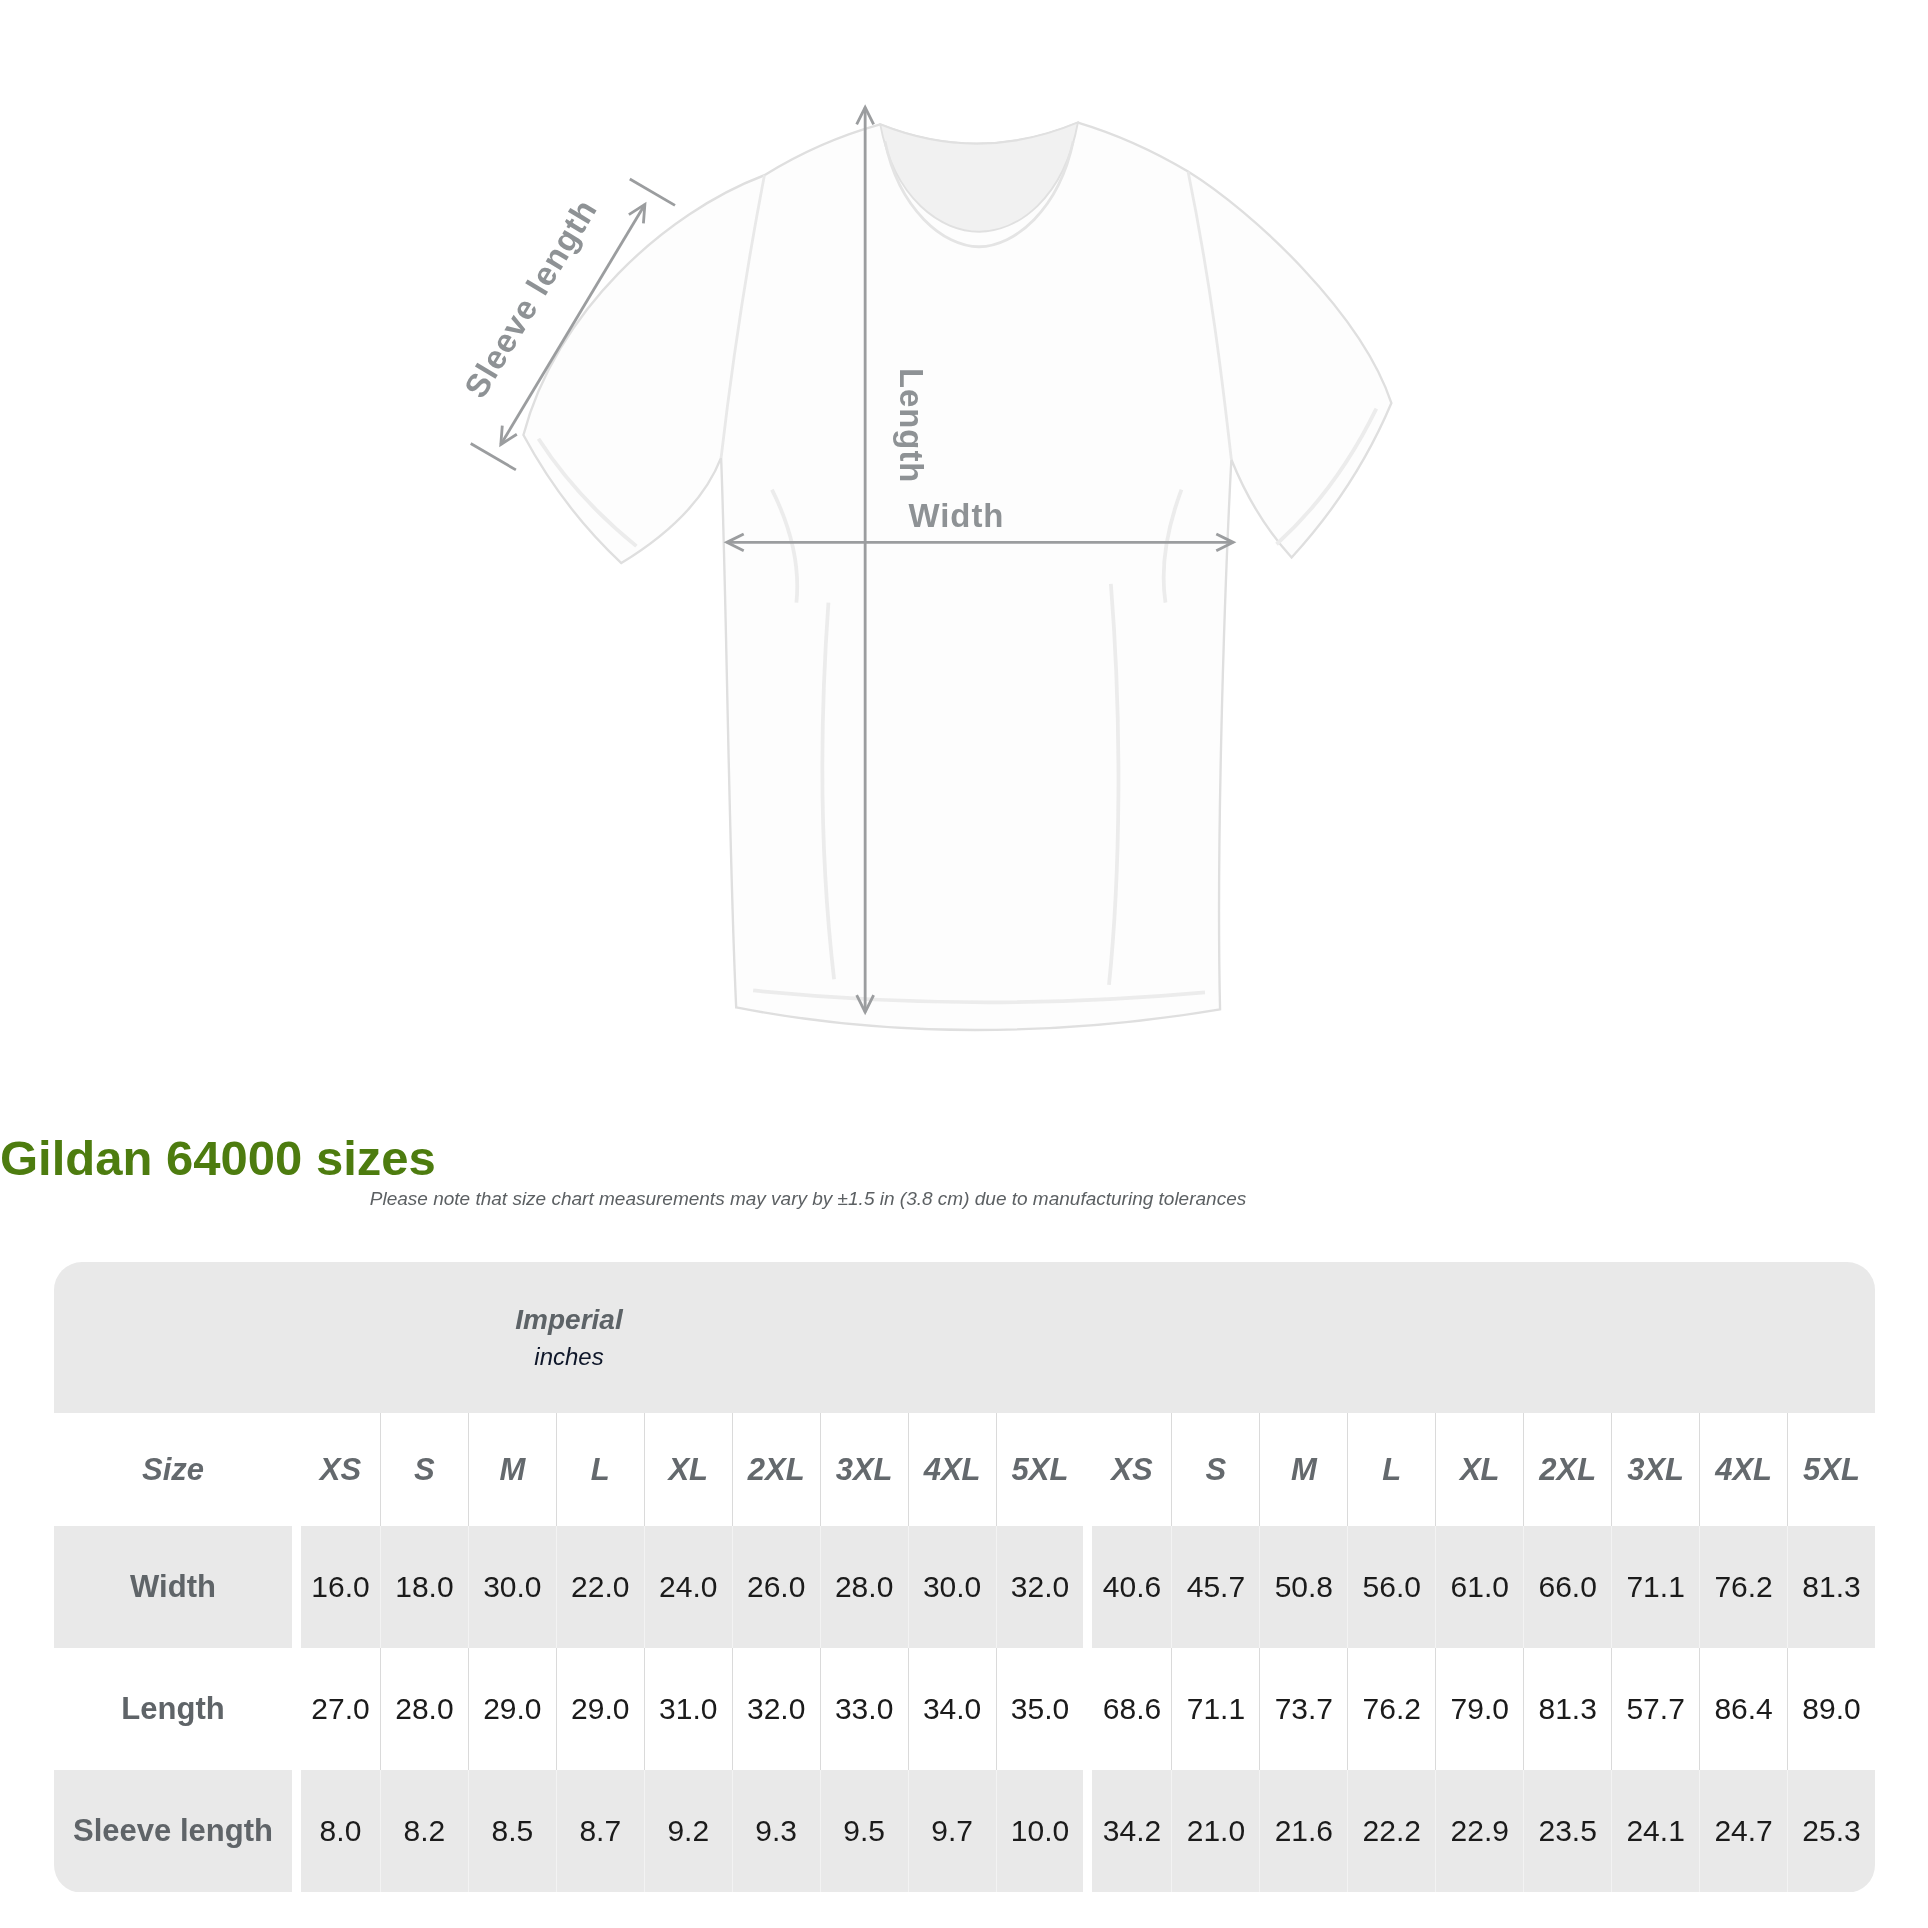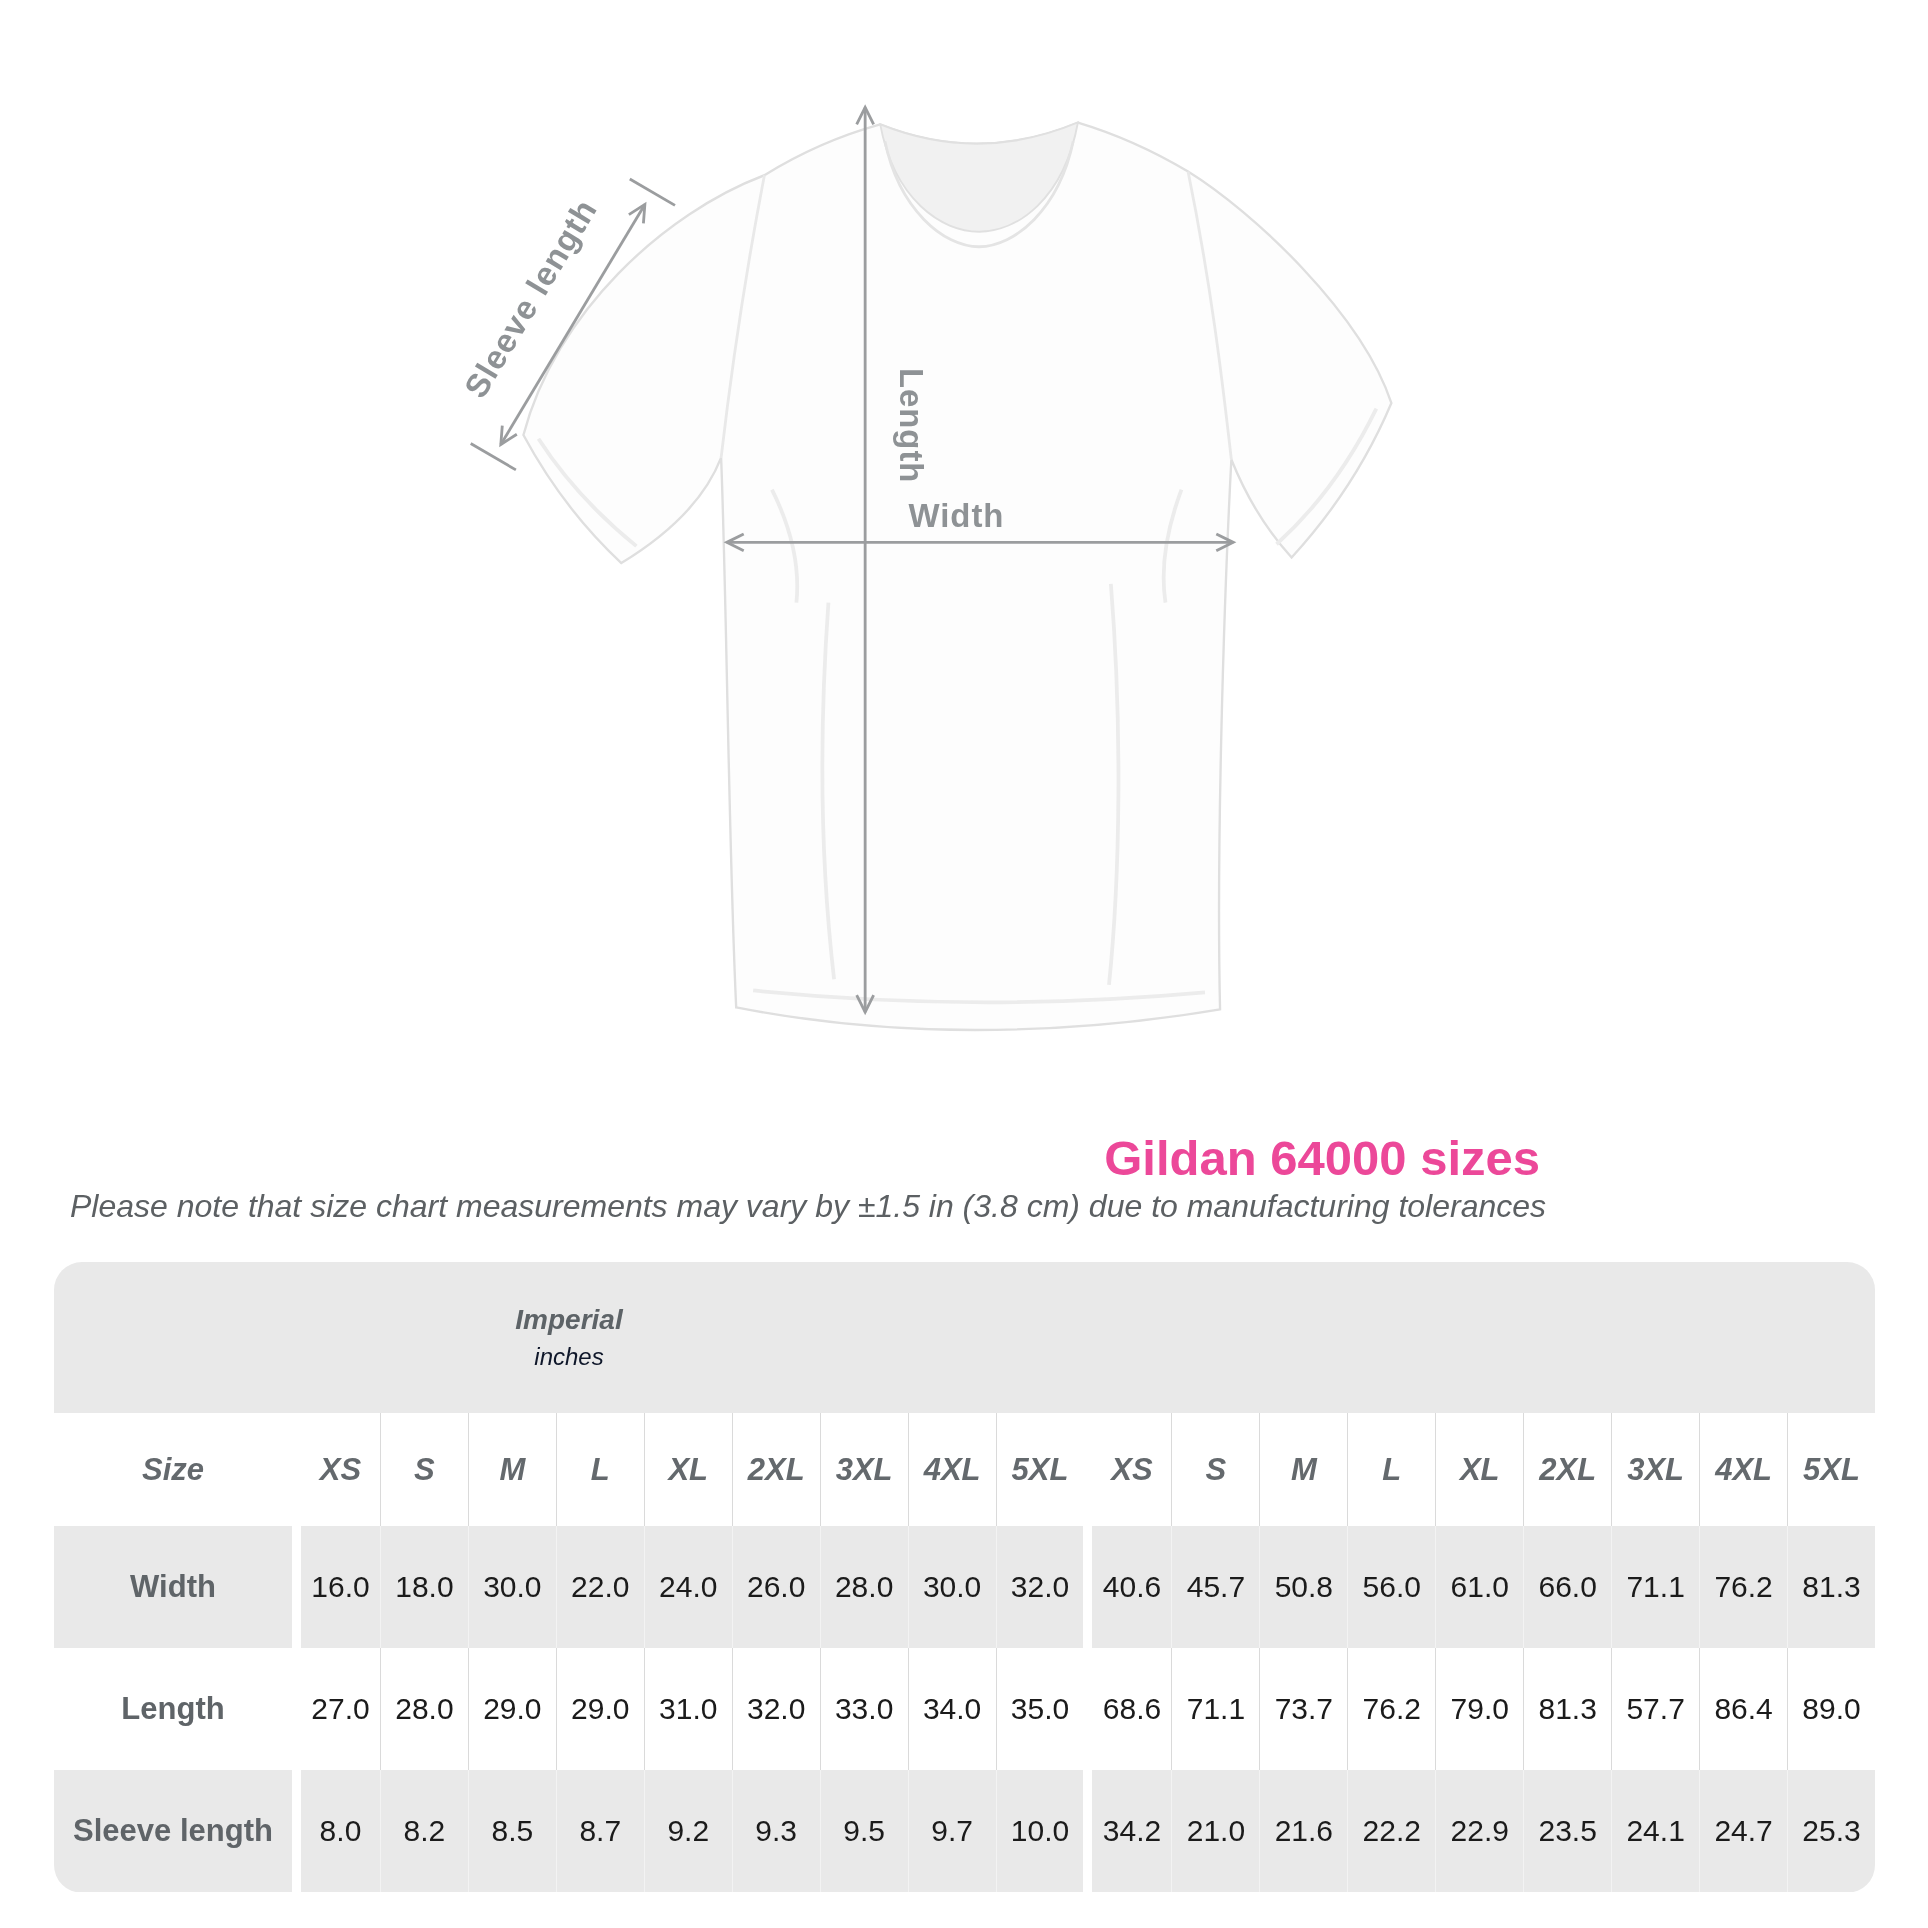--- a/index.html
+++ b/index.html
@@ -12,24 +12,24 @@
   .ann-line{stroke:#9b9d9f;stroke-width:3;fill:none;}
   .ann-tick{stroke:#9b9d9f;stroke-width:3;fill:none;}
   .ann-label{fill:#8e9295;font-weight:bold;font-size:35px;letter-spacing:1px;}
   .shirt-body{fill:#fdfdfd;stroke:#dfdfdf;stroke-width:2.5;}
   .shirt-detail{fill:none;stroke:#ececec;stroke-width:4;}
   .shirt-seam{fill:none;stroke:#e9e9e9;stroke-width:3;}
   .neck-opening{fill:#f1f1f1;stroke:#e0e0e0;stroke-width:2;}
   .collar-edge{fill:none;stroke:#e4e4e4;stroke-width:3;}
 
   
-  .page-title{position:absolute;left:0;top:1130px;width:1540px;text-align:right;
-              font-size:49px;font-weight:bold;color:#ec4899;}
+  .page-title{position:absolute;left:0;top:1130px;width:1540px;text-align:left;
+              font-size:49px;font-weight:bold;color:#4d7c0f;}
   .page-subtitle{position:absolute;left:0;top:1188px;width:1616px;text-align:center;
-              font-size:32px;font-style:italic;color:#5c6063;}
+              font-size:19px;font-style:italic;color:#5c6063;}
 
   
   .size-table{position:absolute;left:54px;top:1262px;width:1821px;height:631px;
               border-radius:28px;overflow:hidden;}
   .unit-band{display:flex;height:151px;background:#e9e9e9;}
   .unit-cell{display:flex;flex-direction:column;align-items:center;justify-content:center;gap:7.5px;}
   .unit-cell.left{width:1030px;}
   .unit-cell.right{flex:1;}
   .unit-title{font-size:28px;font-weight:bold;font-style:italic;color:#5d6367;}
   .unit-sub{font-size:24px;font-style:italic;color:#0f172a;}

